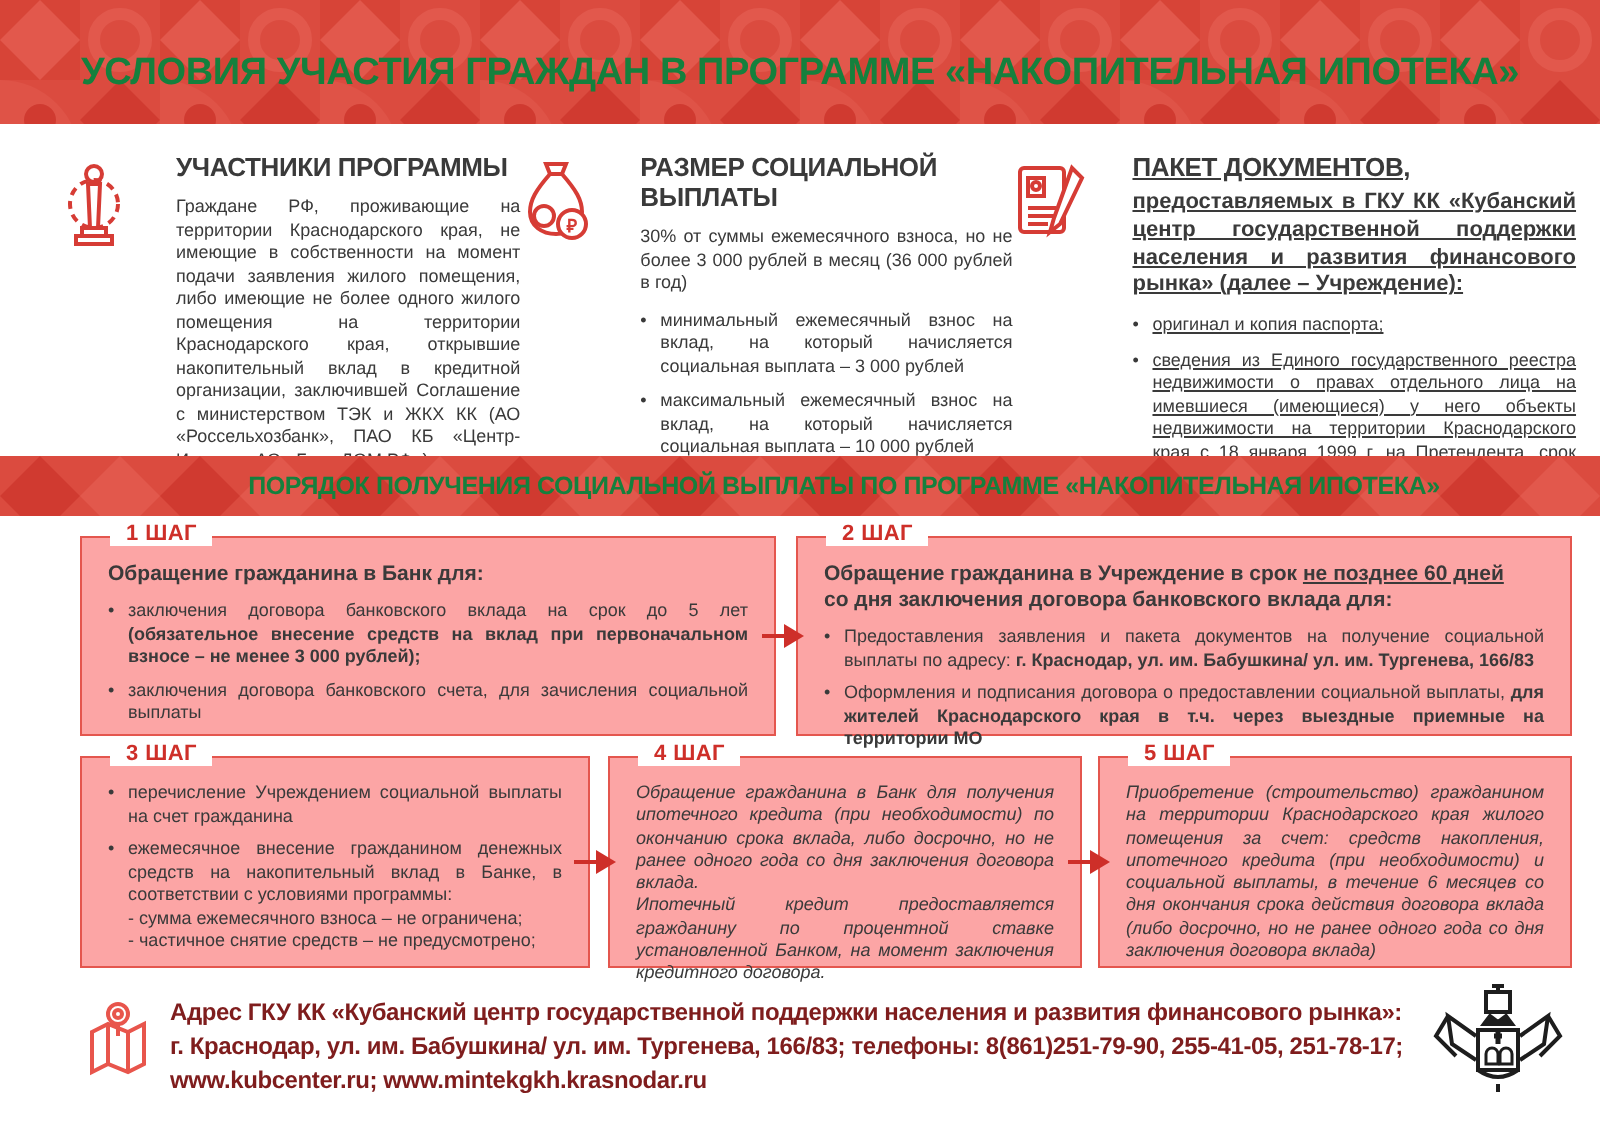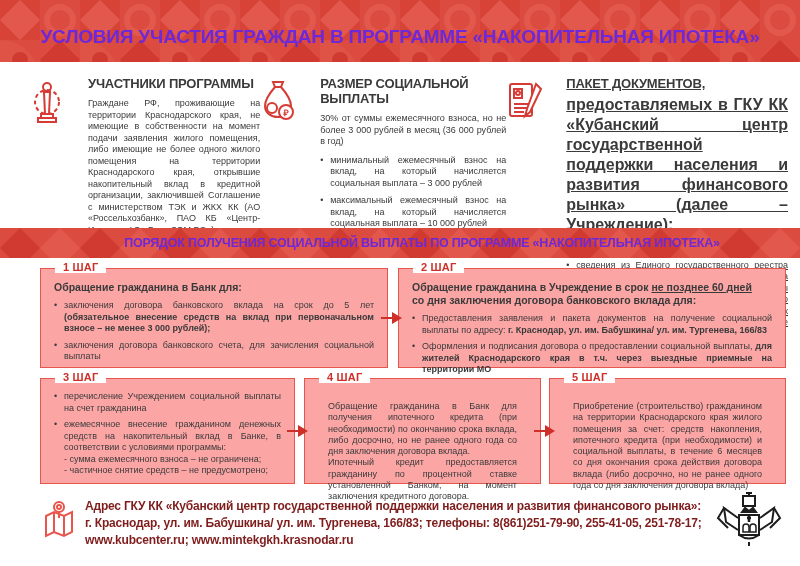--- a/index.html
+++ b/index.html
@@ -9,54 +9,54 @@
   .u{text-decoration:underline;}
   .rich{white-space:pre-line;}
 
   
   .banner{position:absolute;left:0;width:800px;overflow:hidden;}
   #top-banner{top:0;height:62px;}
   #mid-banner{top:228px;height:30px;padding-left:44px;}
   .banner svg.bg{position:absolute;left:0;top:0;width:100%;height:100%;display:block;}
   .banner-title{position:absolute;left:0;top:0;width:100%;height:100%;
                 display:flex;align-items:center;justify-content:center;
-                color:#6d28d9;font-weight:bold;letter-spacing:-0.2px;}
+                color:#15803d;font-weight:bold;letter-spacing:-0.2px;}
   #top-banner .banner-title{font-size:19px;padding-top:12px;box-sizing:border-box;}
   #mid-banner .banner-title{font-size:12.5px;}
 
   
   #columns{position:absolute;top:62px;left:0;width:800px;height:166px;
            display:flex;padding:14px 12px 0 28px;box-sizing:border-box;}
   .col{display:flex;align-items:flex-start;}
   .col .icon{flex:0 0 38px;margin-top:2px;}
   .col .ctext{margin-left:22px;}
   #col-1{width:234px;}
   #col-2{width:248px;}
   #col-3{width:284px;text-decoration:underline;}
   .col-title{font-size:13px;font-weight:bold;letter-spacing:-0.2px;margin:0 0 7px 0;color:#3a3a3a;}
-  .col-sub{font-size:16px;font-weight:bold;text-align:justify;line-height:1.25;margin:-3px 0 7px 0;}
+  .col-sub{font-size:11px;font-weight:bold;text-align:justify;line-height:1.25;margin:-3px 0 7px 0;}
   .col-body{font-size:9px;line-height:1.28;text-align:justify;margin:0 0 7px 0;}
   ul.dots{list-style:none;margin:0;padding:0;font-size:9px;line-height:1.28;}
   ul.dots li{position:relative;padding-left:10px;margin-bottom:6px;text-align:justify;}
   ul.dots li::before{content:"•";position:absolute;left:0;top:0;color:#3a3a3a;}
 
   
   #steps{position:absolute;top:258px;left:0;width:800px;height:232px;}
   .step{position:absolute;border:1.5px solid #e4564e;box-sizing:border-box;background:#fca5a5;}
   #step-1{left:40px;top:10px;width:348px;height:100px;}
   #step-2{left:398px;top:10px;width:388px;height:100px;}
   #step-3{left:40px;top:120px;width:255px;height:106px;}
   #step-4{left:304px;top:120px;width:237px;height:106px;}
   #step-5{left:549px;top:120px;width:237px;height:106px;}
   .step-label{position:absolute;top:-8px;left:14px;background:#ffffff;padding:0 8px;
               color:#ce2f29;font-weight:bold;font-size:11px;letter-spacing:0.2px;}
   .step-inner{padding:12px 13px 6px 13px;font-size:9px;line-height:1.25;}
   .step-heading{font-size:10.5px;line-height:1.25;margin:0 0 6px 0;}
   .step ul.dots li{margin-bottom:5px;}
-  .step-body{margin:10px;text-align:justify;}
+  .step-body{margin:0;text-align:justify;font-style:italic;}
   .arrow{position:absolute;width:22px;height:14px;}
   #arrow-1{left:381px;top:53px;}
   #arrow-2{left:287px;top:166px;}
   #arrow-3{left:534px;top:166px;}
 
   
   #footer{position:absolute;top:490px;left:0;width:800px;height:76px;}
   #footer-icon{position:absolute;left:42px;top:8px;}
   #footer-text{position:absolute;left:85px;top:8px;width:625px;
                font-size:12px;font-weight:bold;line-height:1.42;color:#7f1d1d;letter-spacing:-0.2px;}

